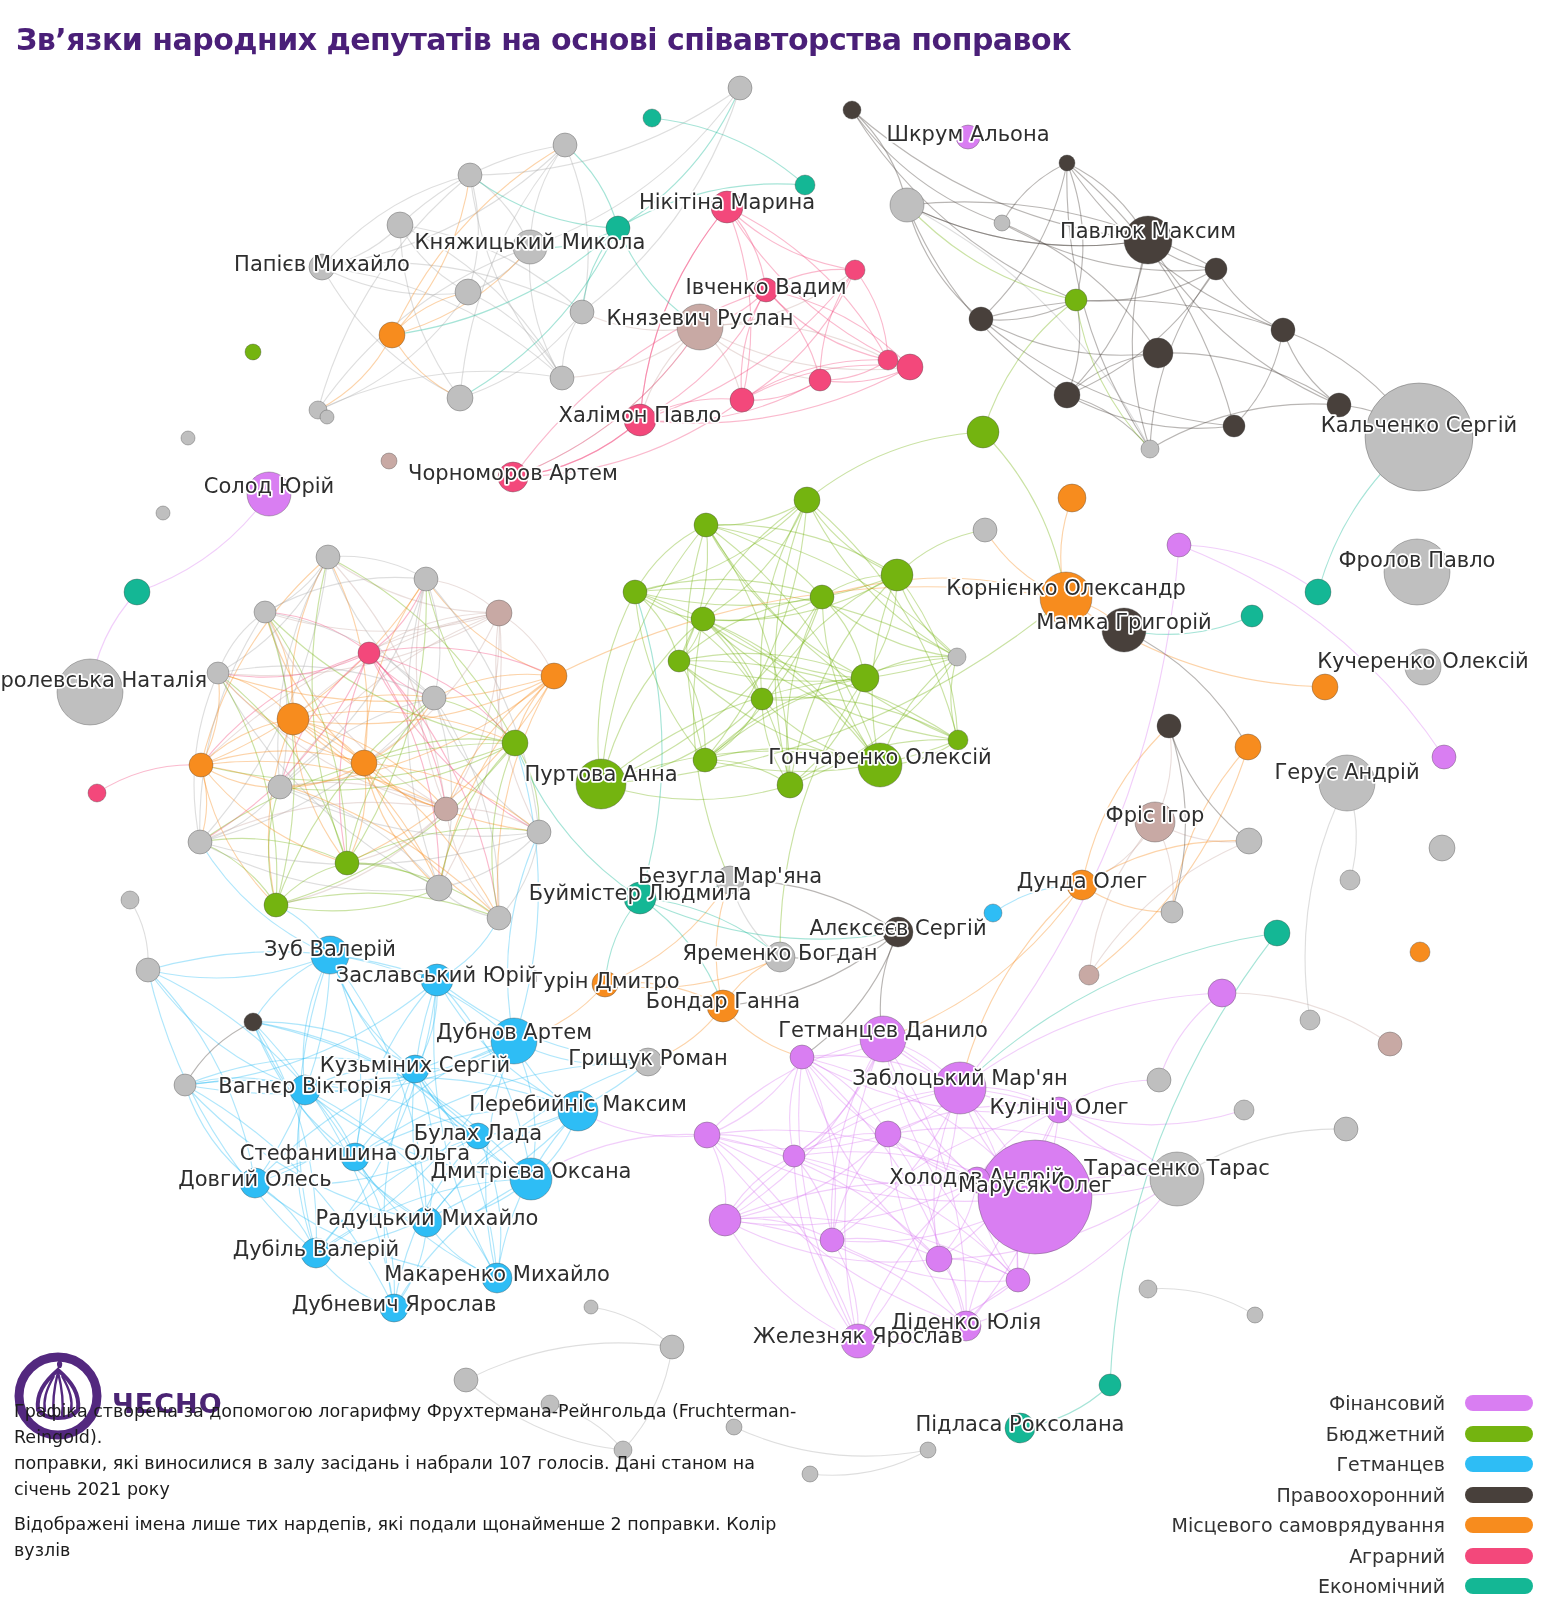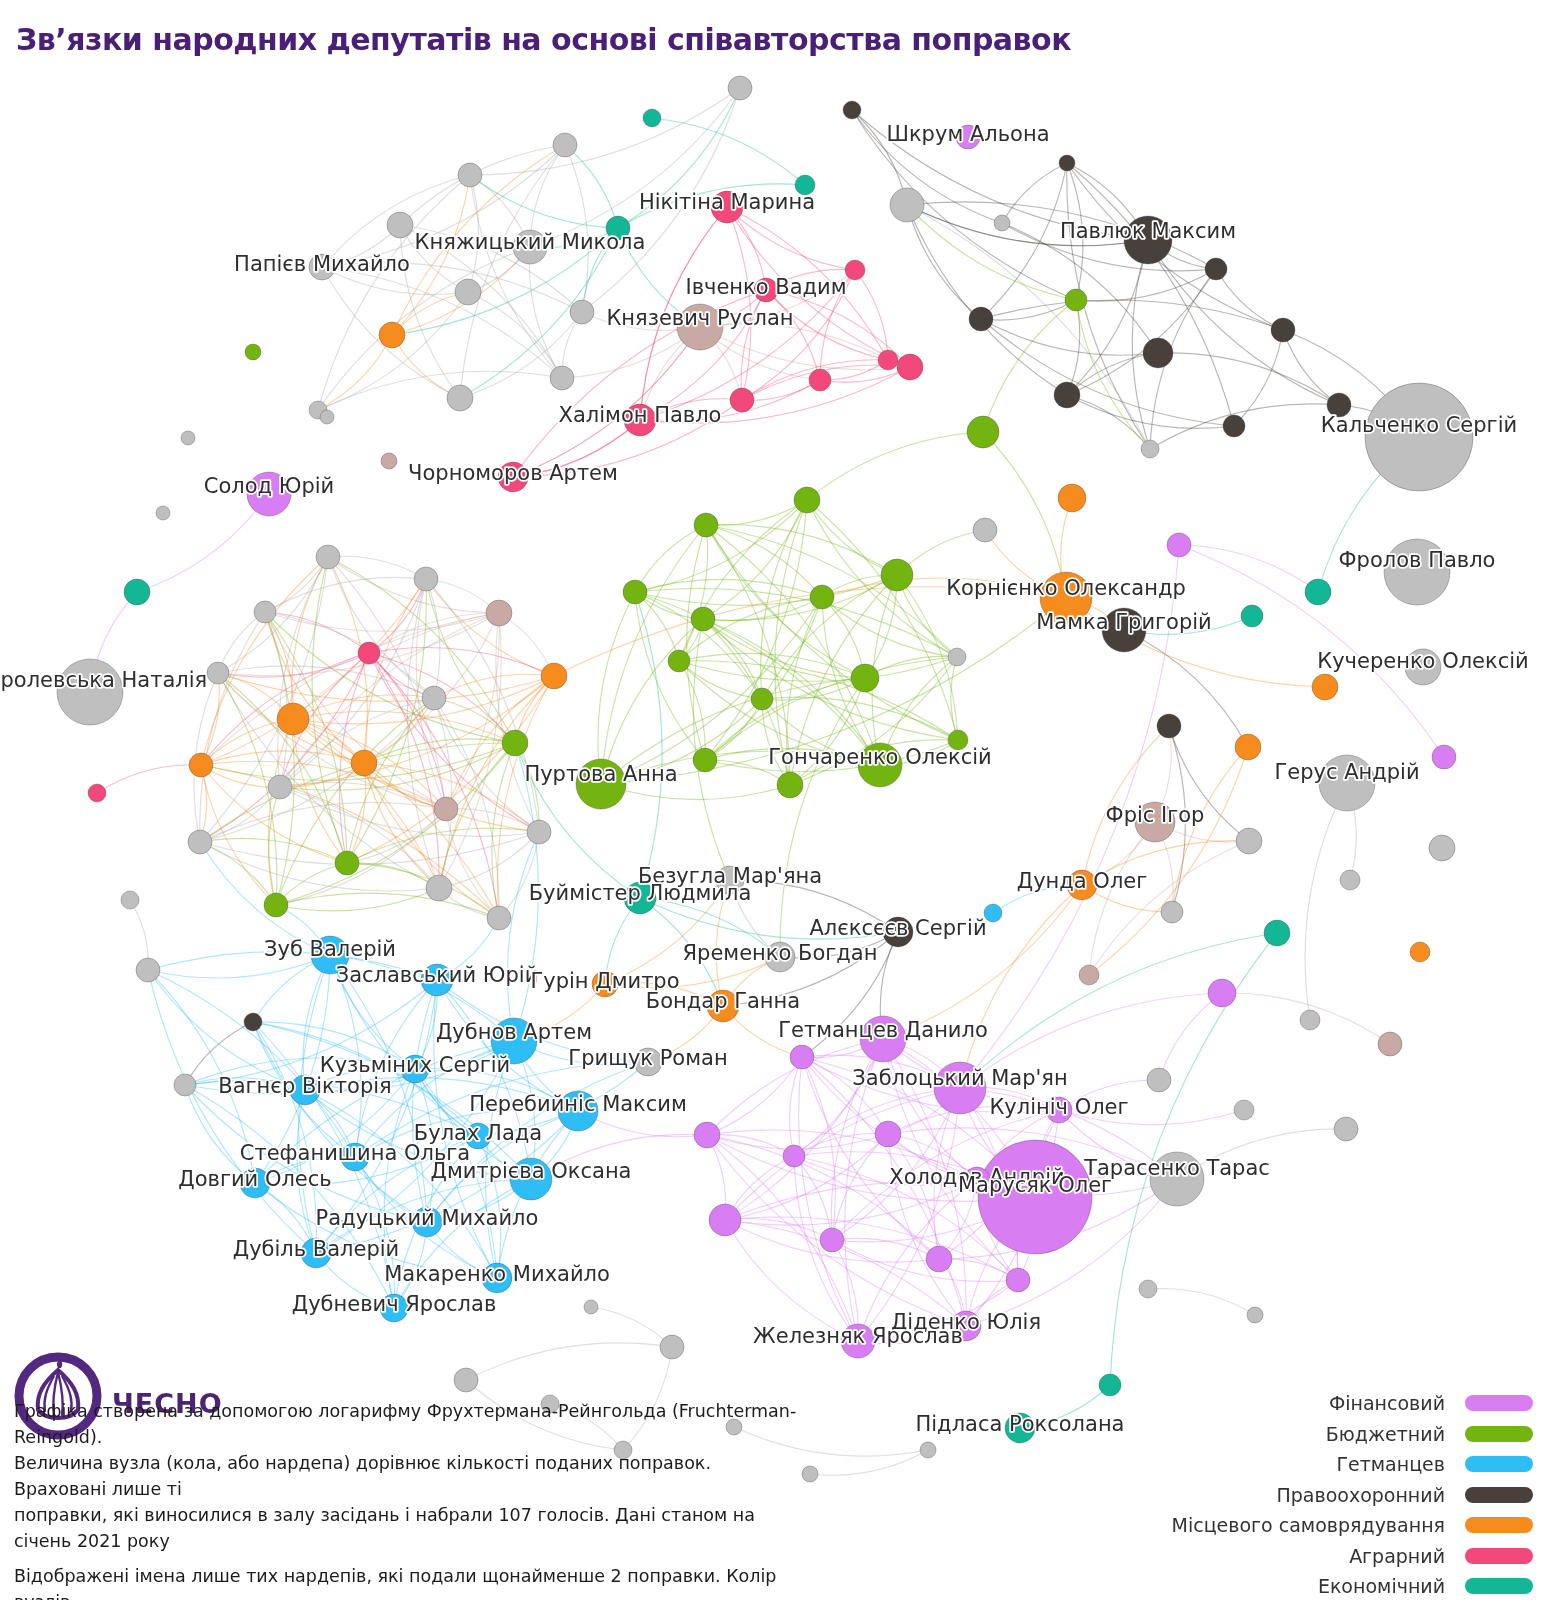--- a/index.html
+++ b/index.html
@@ -872,21 +872,20 @@
     <path d="M44 18 C 30 30 22 42 24 58 q6 8 20 8 q14 0 20 -8 C 66 42 58 30 44 18 Z" fill="none" stroke="#53287f" stroke-width="4"></path>
     <path d="M44 20 C 40 36 38 50 40 64 M44 20 C 48 36 50 50 48 64 M40 24 C 32 38 29 48 31 60 M48 24 C 56 38 59 48 57 60" fill="none" stroke="#53287f" stroke-width="2.4"></path>
     <path d="M26 58 q5 6 9 7 M62 58 q-5 6 -9 7" fill="none" stroke="#53287f" stroke-width="2.4"></path>
   </svg>
   <span class="logo-text">ЧЕСНО</span>
 </div>
 
 <div class="footer">
   <div class="para" id="footer-para1">
       <div>Графіка створена за допомогою логарифму Фрухтермана-Рейнгольда (Fruchterman-Reingold).</div>
-      <div>Величина вузла (кола, або нардепа) дорівнює кількості поданих поправок. Враховані лише ті</div>
       <div>поправки, які виносилися в залу засідань і набрали 107 голосів. Дані станом на січень 2021 року</div>
     </div>
   <div class="para" id="footer-para2">
       <div>Відображені імена лише тих нардепів, які подали щонайменше 2 поправки. Колір вузлів</div>
     </div>
 </div>
 
 <div class="legend" id="legend">
     <div class="legend-row">
       <span class="legend-label">Фінансовий</span>

